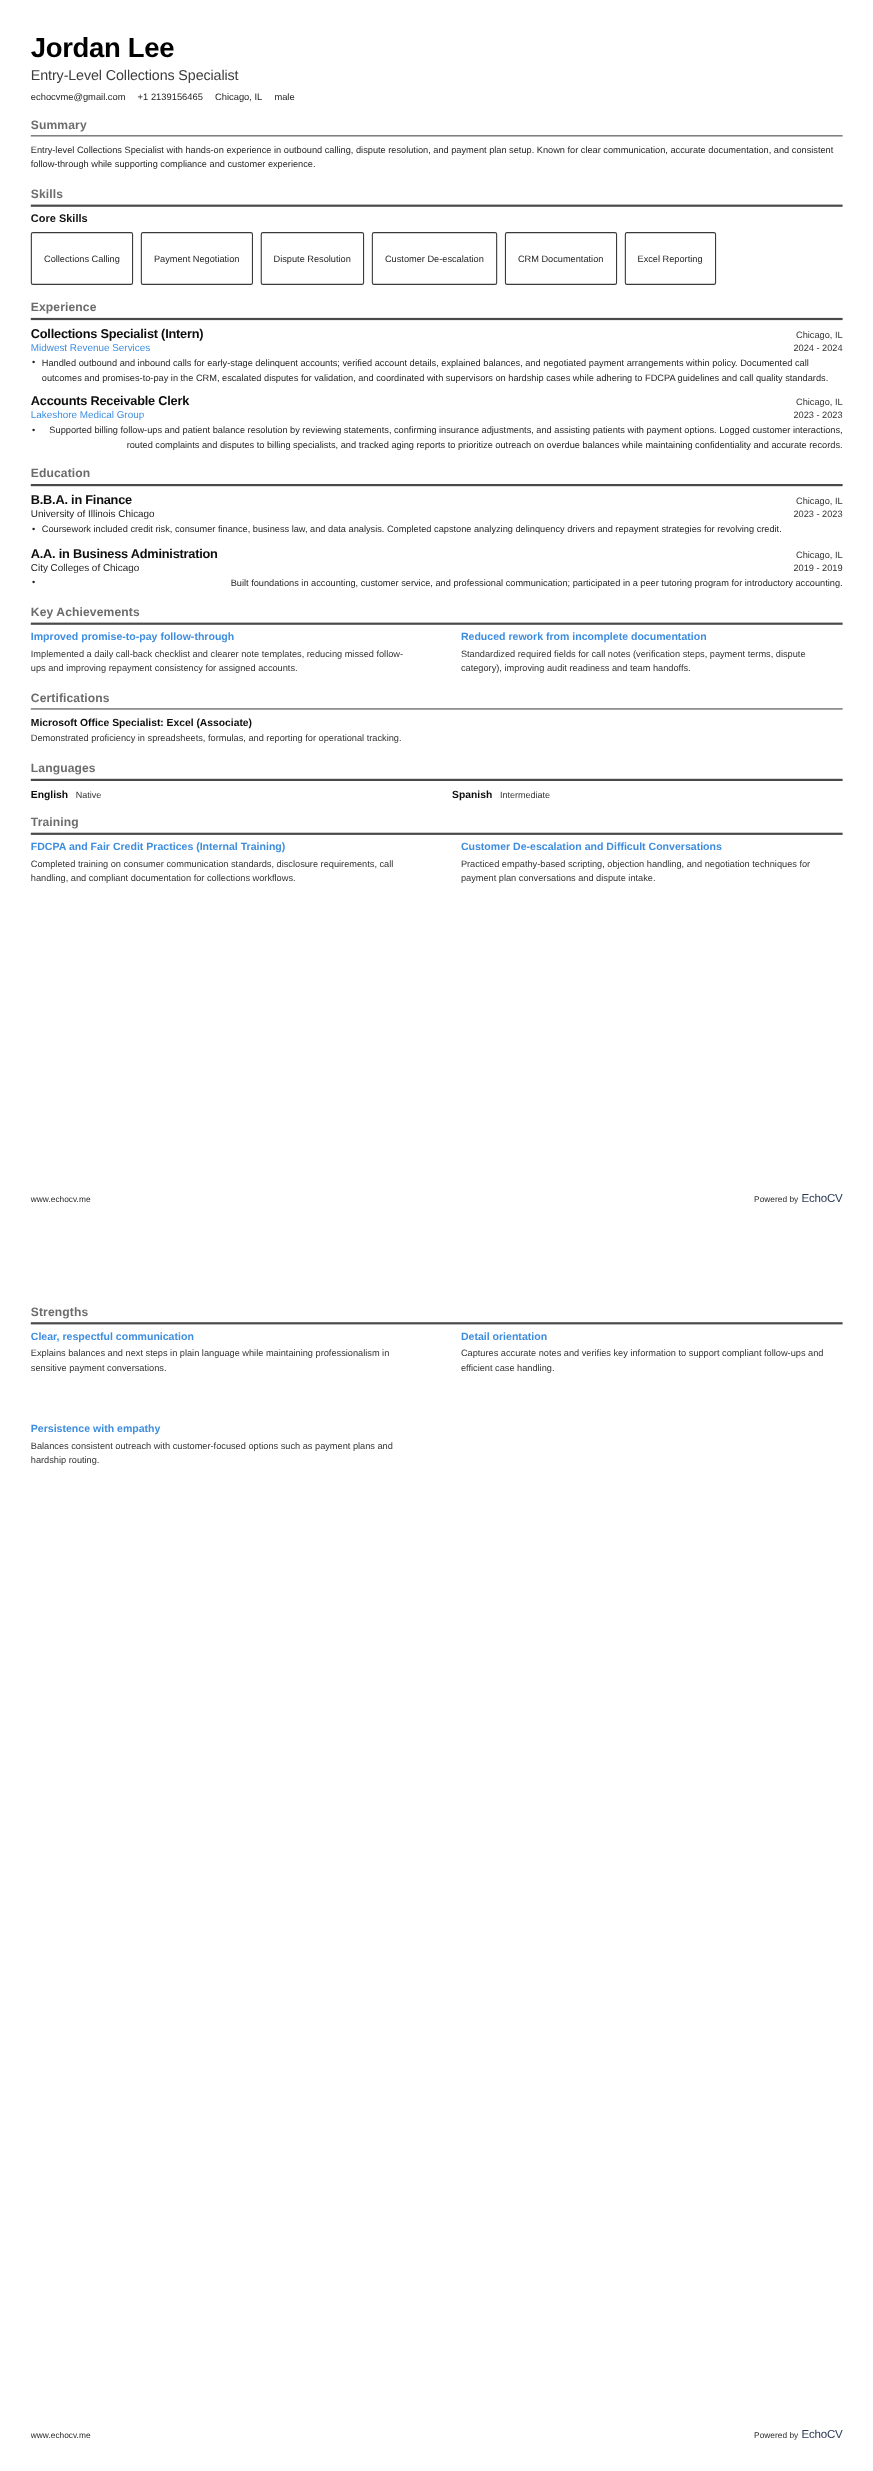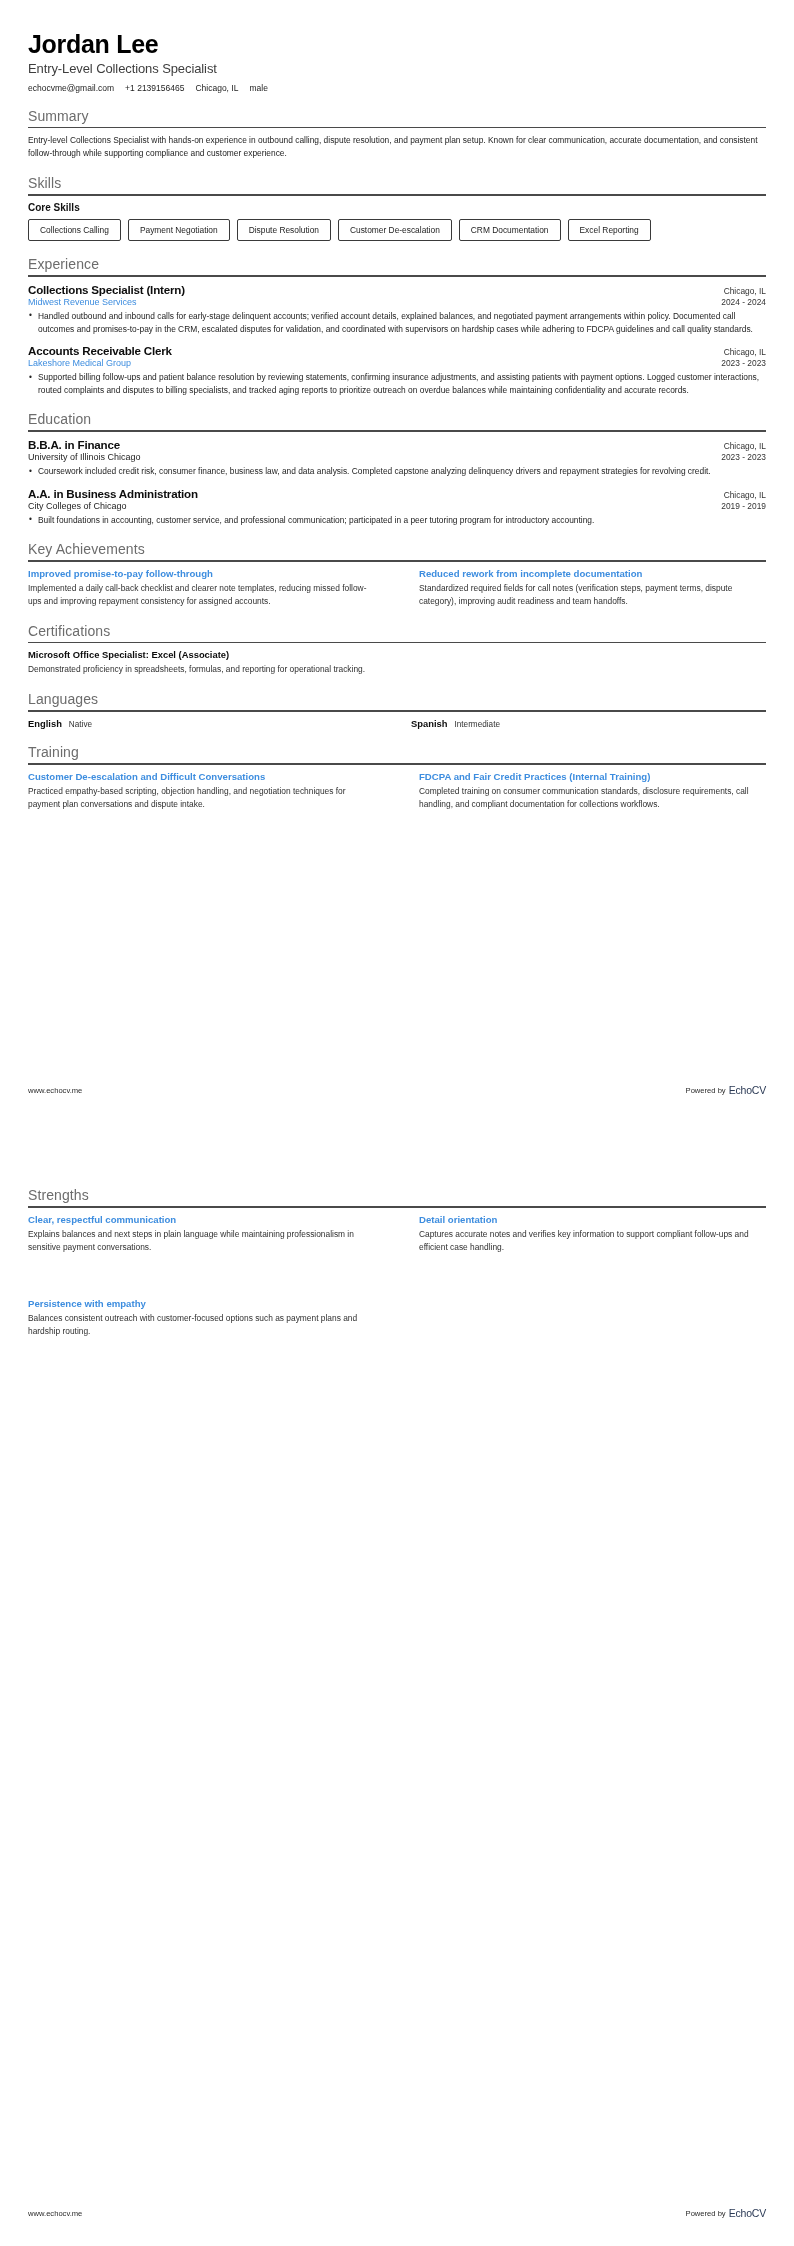--- a/index.html
+++ b/index.html
@@ -41,23 +41,23 @@
     color: #1d1d1d;
     display: flex;
     gap: 11px;
     align-items: baseline;
     margin-bottom: 2px;
   }
 
   
   .section { margin-top: 15px; }
   .section-title {
-    font-size: 14px;
+    font-size: 11px;
     color: #6c6c6c;
-    font-weight: normal;
+    font-weight: bold;
     letter-spacing: 0.1px;
     padding-bottom: 3px;
   }
   .section-rule {
     height: 1.6px;
     background: #4a4a4a;
     width: 100%;
     margin-bottom: 6px;
   }
 
@@ -71,30 +71,30 @@
   .skills-group-title {
     font-size: 10px;
     font-weight: bold;
     color: #111111;
     margin-bottom: 6px;
   }
   .chips { display: flex; flex-wrap: wrap; gap: 7px; }
   .chip {
     border: 1px solid #3a3a3a;
     border-radius: 2px;
-    padding: 6px 11px;
+    padding: 19px 11px;
     font-size: 8.4px;
     color: #1d1d1d;
     line-height: 1;
     background: #fff;
   }
 
   
   .entry { margin-bottom: 9px; }
-  .entry:last-child { margin-bottom: 0; }
+  .entry:last-child { margin-bottom: 0; text-align: right; }
   .entry-row {
     display: flex;
     justify-content: space-between;
     align-items: baseline;
     gap: 10px;
   }
   .entry-title {
     font-size: 11.6px;
     font-weight: bold;
     color: #0d0d0d;
@@ -324,26 +324,26 @@
         <span class="lang-level">Intermediate</span>
       </div>
     </div>
   </div>
 
   <div class="section">
     <div class="section-title">Training</div>
     <div class="section-rule"></div>
     <div class="two-col">
       <div>
+        <div class="card-title">FDCPA and Fair Credit Practices (Internal Training)</div>
+        <div class="card-desc">Completed training on consumer communication standards, disclosure requirements, call handling, and compliant documentation for collections workflows.</div>
+      </div>
+      <div>
         <div class="card-title">Customer De-escalation and Difficult Conversations</div>
         <div class="card-desc">Practiced empathy-based scripting, objection handling, and negotiation techniques for payment plan conversations and dispute intake.</div>
-      </div>
-      <div>
-        <div class="card-title">FDCPA and Fair Credit Practices (Internal Training)</div>
-        <div class="card-desc">Completed training on consumer communication standards, disclosure requirements, call handling, and compliant documentation for collections workflows.</div>
       </div>
     </div>
   </div>
 
   <div class="footer">
     <span class="footer-url">www.echocv.me</span>
     <span class="footer-powered-wrap">
       <span class="footer-powered">Powered by</span>
       <span class="footer-brand">EchoCV</span>
     </span>

